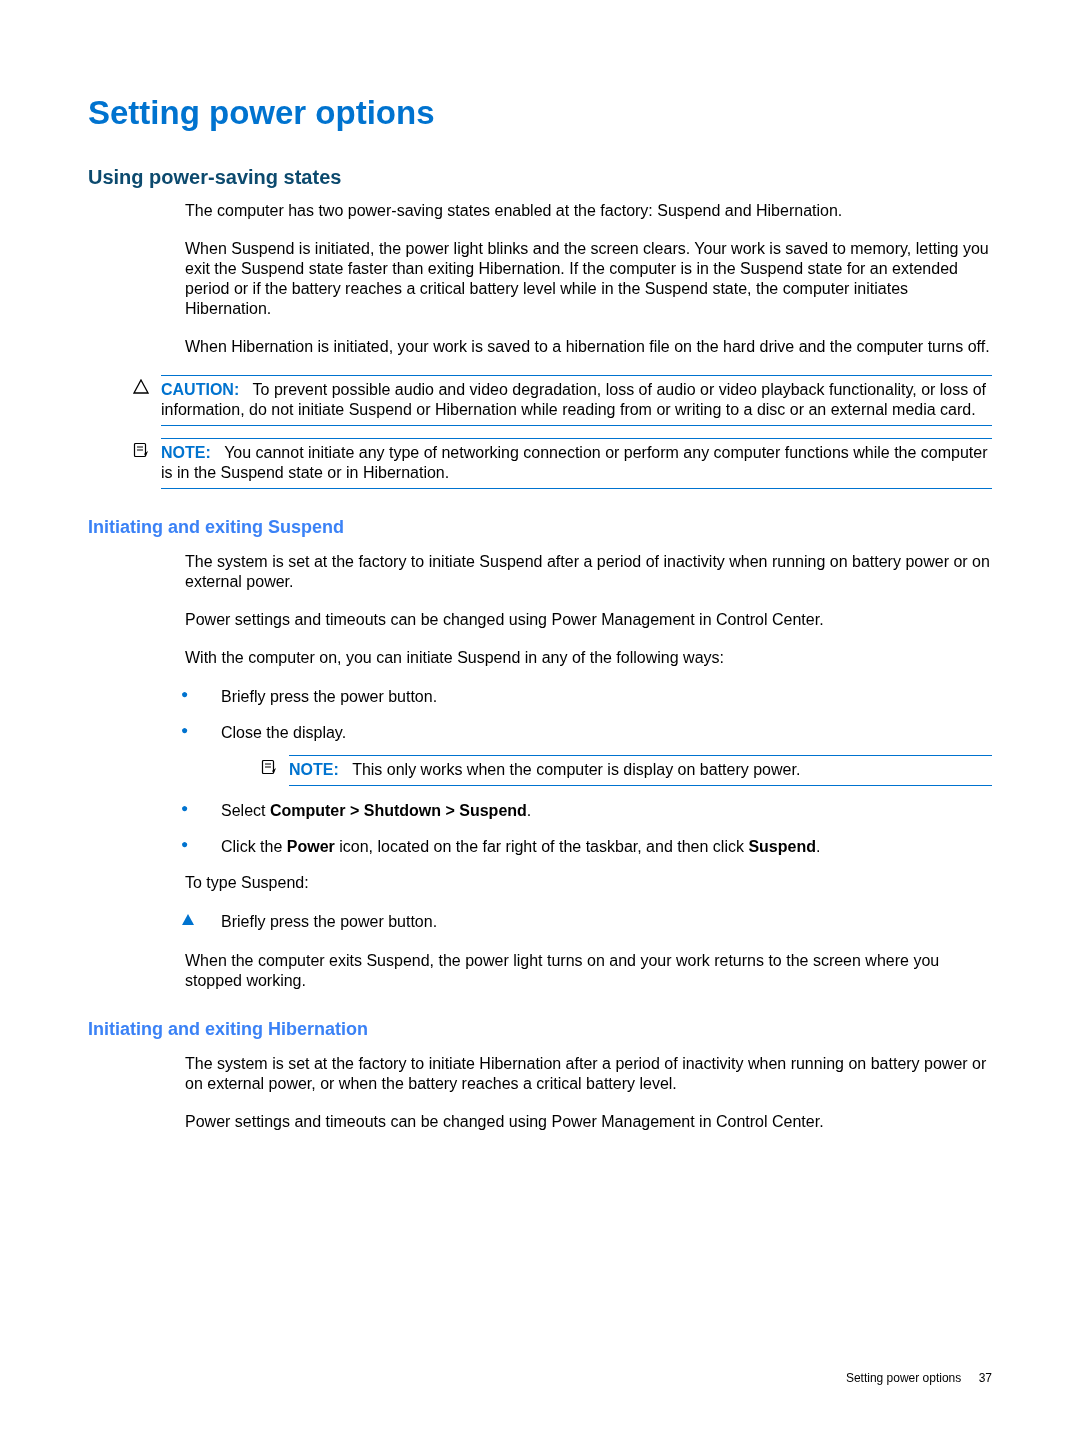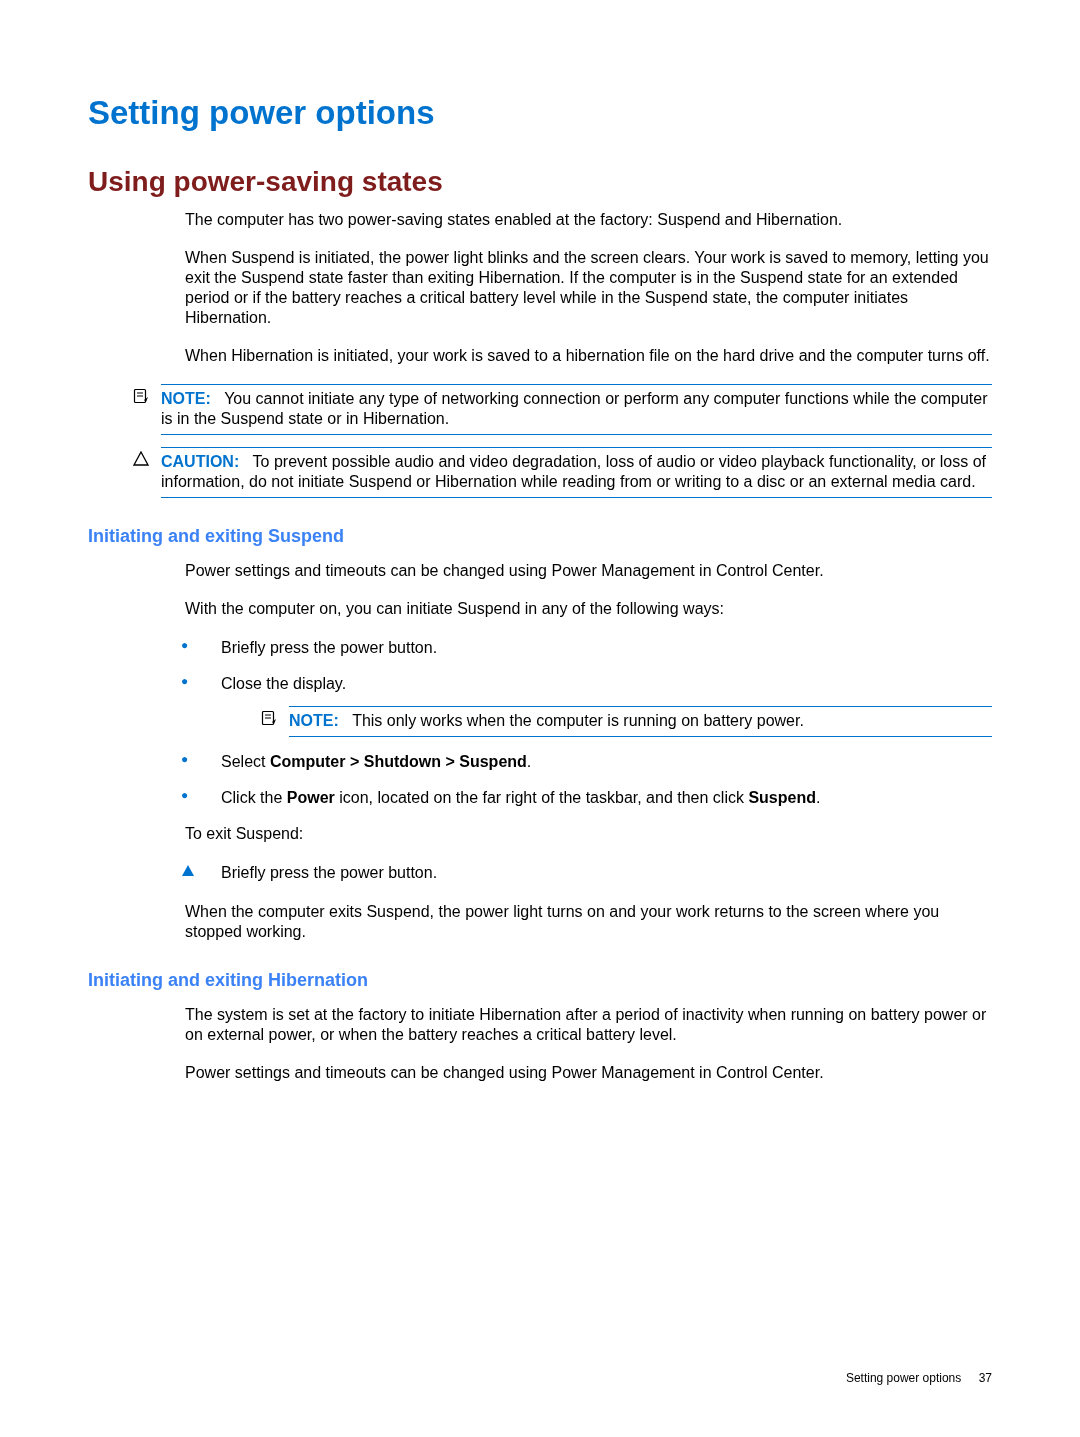--- a/index.html
+++ b/index.html
@@ -18,23 +18,23 @@
     .page-container {
       padding: 94px 88px 0 88px;
     }
     .h1 {
       font-size: 33px;
       font-weight: bold;
       color: #0073cf;
       margin-bottom: 34px;
     }
     .h2 {
-      font-size: 28px;
-      font-weight: bold;
-      color: #7f1d1d;
+      font-size: 20px;
+      font-weight: bold;
+      color: #0c4a6e;
       margin-bottom: 12px;
     }
     .h3 {
       font-size: 18px;
       font-weight: bold;
       color: #3b82f6;
       margin-top: 28px;
       margin-bottom: 14px;
     }
     .body-block {
@@ -129,82 +129,83 @@
 <div class="page-container">
 
   <div class="h1">Setting power options</div>
 
   <div class="h2">Using power-saving states</div>
 
   <div class="body-block">
     <p class="p">The computer has two power-saving states enabled at the factory: Suspend and Hibernation.</p>
     <p class="p">When Suspend is initiated, the power light blinks and the screen clears. Your work is saved to memory, letting you exit the Suspend state faster than exiting Hibernation. If the computer is in the Suspend state for an extended period or if the battery reaches a critical battery level while in the Suspend state, the computer initiates Hibernation.</p>
     <p class="p">When Hibernation is initiated, your work is saved to a hibernation file on the hard drive and the computer turns off.</p>
+  </div>
+
+  <div class="callout">
+    <div class="icon-col">
+      <svg width="16" height="16" viewBox="0 0 16 16">
+          <path d="M8 1 L15 14 L1 14 Z" fill="none" stroke="#000" stroke-width="1.3"></path>
+        </svg>
+    </div>
+    <div class="content-col">
+      <span class="callout-label">CAUTION:</span>&nbsp;&nbsp;&nbsp;<span>To prevent possible audio and video degradation, loss of audio or video playback functionality, or loss of information, do not initiate Suspend or Hibernation while reading from or writing to a disc or an external media card.</span>
+    </div>
   </div>
 
   <div class="callout">
     <div class="icon-col">
       <svg width="16" height="16" viewBox="0 0 16 16">
         <rect x="1.5" y="1.5" width="11" height="13" rx="1" fill="none" stroke="#000" stroke-width="1.2"></rect>
         <line x1="4" y1="5" x2="10" y2="5" stroke="#000" stroke-width="1"></line>
         <line x1="4" y1="8" x2="10" y2="8" stroke="#000" stroke-width="1"></line>
         <path d="M11 12 L15 9 L13 14 Z" fill="#000"></path>
       </svg>
     </div>
     <div class="content-col">
       <span class="callout-label">NOTE:</span>&nbsp;&nbsp;&nbsp;<span>You cannot initiate any type of networking connection or perform any computer functions while the computer is in the Suspend state or in Hibernation.</span>
     </div>
   </div>
 
-  <div class="callout">
-    <div class="icon-col">
-      <svg width="16" height="16" viewBox="0 0 16 16">
-          <path d="M8 1 L15 14 L1 14 Z" fill="none" stroke="#000" stroke-width="1.3"></path>
-        </svg>
-    </div>
-    <div class="content-col">
-      <span class="callout-label">CAUTION:</span>&nbsp;&nbsp;&nbsp;<span>To prevent possible audio and video degradation, loss of audio or video playback functionality, or loss of information, do not initiate Suspend or Hibernation while reading from or writing to a disc or an external media card.</span>
-    </div>
-  </div>
-
   <div class="h3">Initiating and exiting Suspend</div>
 
   <div class="body-block">
+    <p class="p">The system is set at the factory to initiate Suspend after a period of inactivity when running on battery power or on external power.</p>
     <p class="p">Power settings and timeouts can be changed using Power Management in Control Center.</p>
     <p class="p">With the computer on, you can initiate Suspend in any of the following ways:</p>
 
     <ul class="bullet-list">
       <li>
         <span>Briefly press the power button.</span>
       </li>
       <li>
         <span>Close the display.</span>
         <div class="callout-inline nested-note">
           <div class="icon-col">
             <svg width="16" height="16" viewBox="0 0 16 16">
               <rect x="1.5" y="1.5" width="11" height="13" rx="1" fill="none" stroke="#000" stroke-width="1.2"></rect>
               <line x1="4" y1="5" x2="10" y2="5" stroke="#000" stroke-width="1"></line>
               <line x1="4" y1="8" x2="10" y2="8" stroke="#000" stroke-width="1"></line>
               <path d="M11 12 L15 9 L13 14 Z" fill="#000"></path>
             </svg>
           </div>
           <div class="content-col">
-            <span class="callout-label">NOTE:</span>&nbsp;&nbsp;&nbsp;<span>This only works when the computer is running on battery power.</span>
+            <span class="callout-label">NOTE:</span>&nbsp;&nbsp;&nbsp;<span>This only works when the computer is display on battery power.</span>
           </div>
         </div>
       </li>
       <li>
         <span>Select </span><b>Computer &gt; Shutdown &gt; Suspend</b><span>.</span>
       </li>
       <li>
         <span>Click the </span><b>Power</b><span> icon, located on the far right of the taskbar, and then click </span><b>Suspend</b><span>.</span>
       </li>
     </ul>
 
-    <p class="p">To exit Suspend:</p>
+    <p class="p">To type Suspend:</p>
 
     <div class="triangle-item">
       <span class="tri-icon">
         <svg width="14" height="14" viewBox="0 0 14 14">
             <path d="M7 1 L13 12 L1 12 Z" fill="#0073cf"></path>
           </svg>
       </span>
       <span>Briefly press the power button.</span>
     </div>
 

